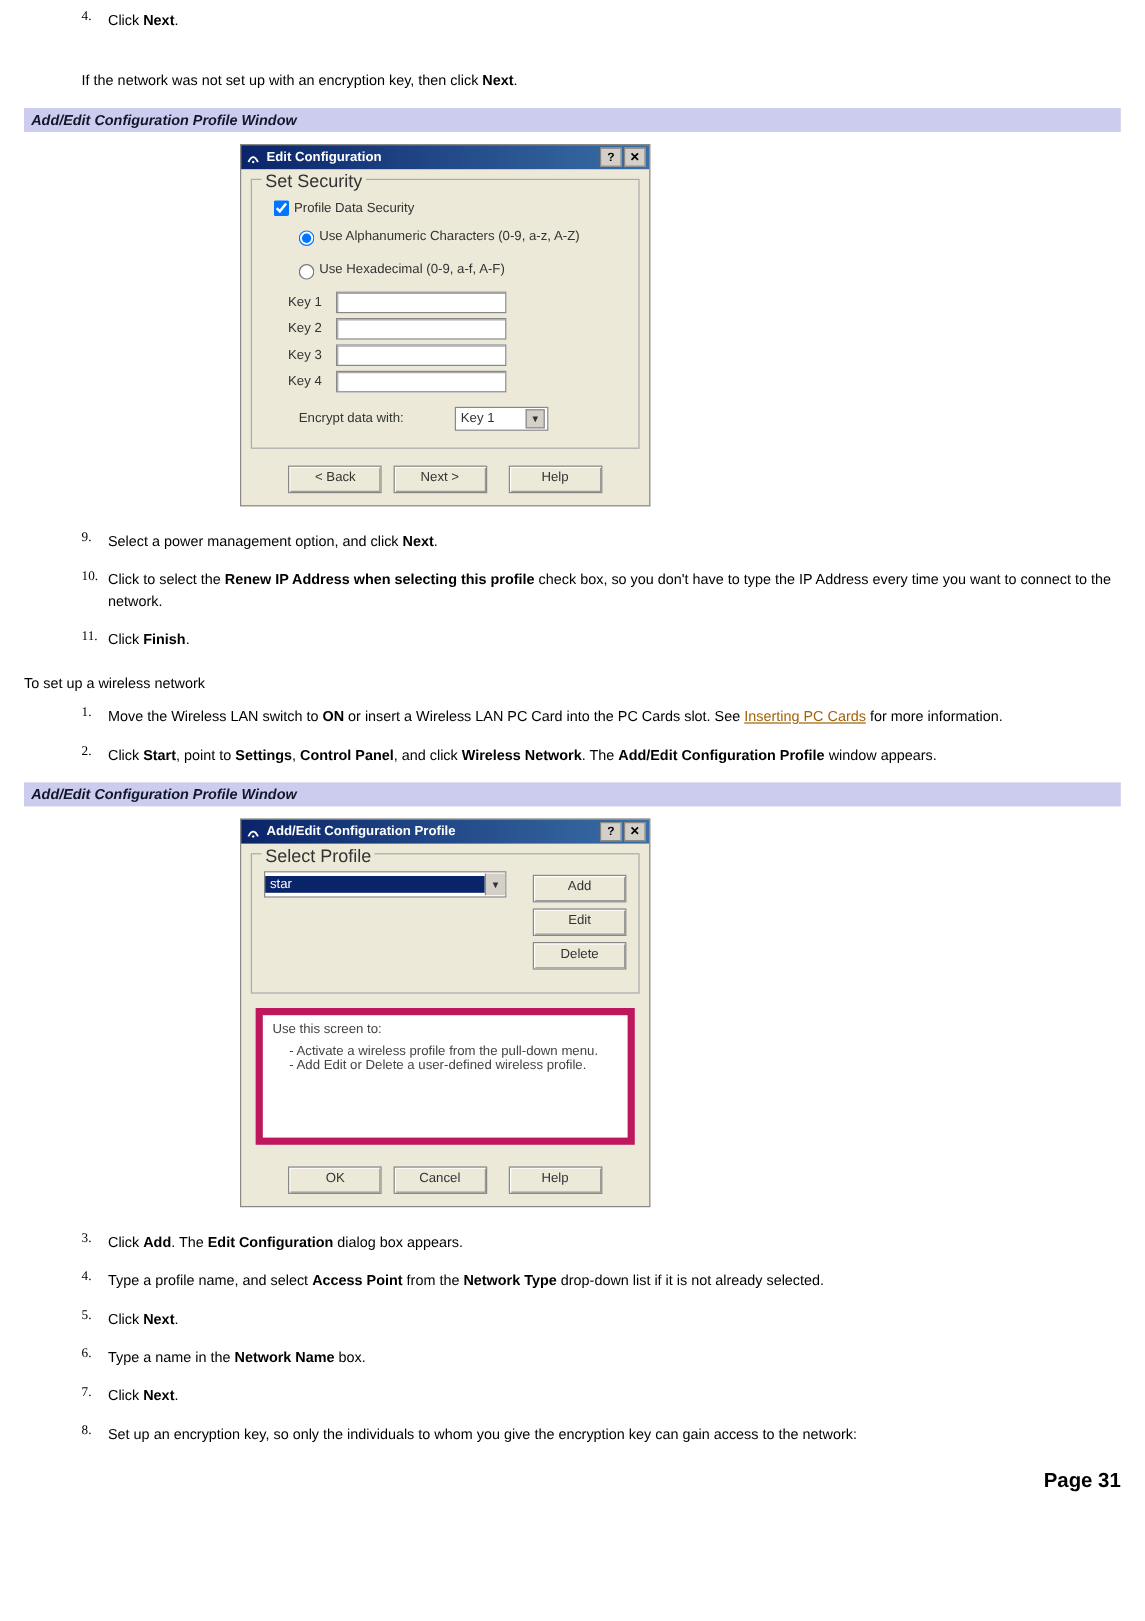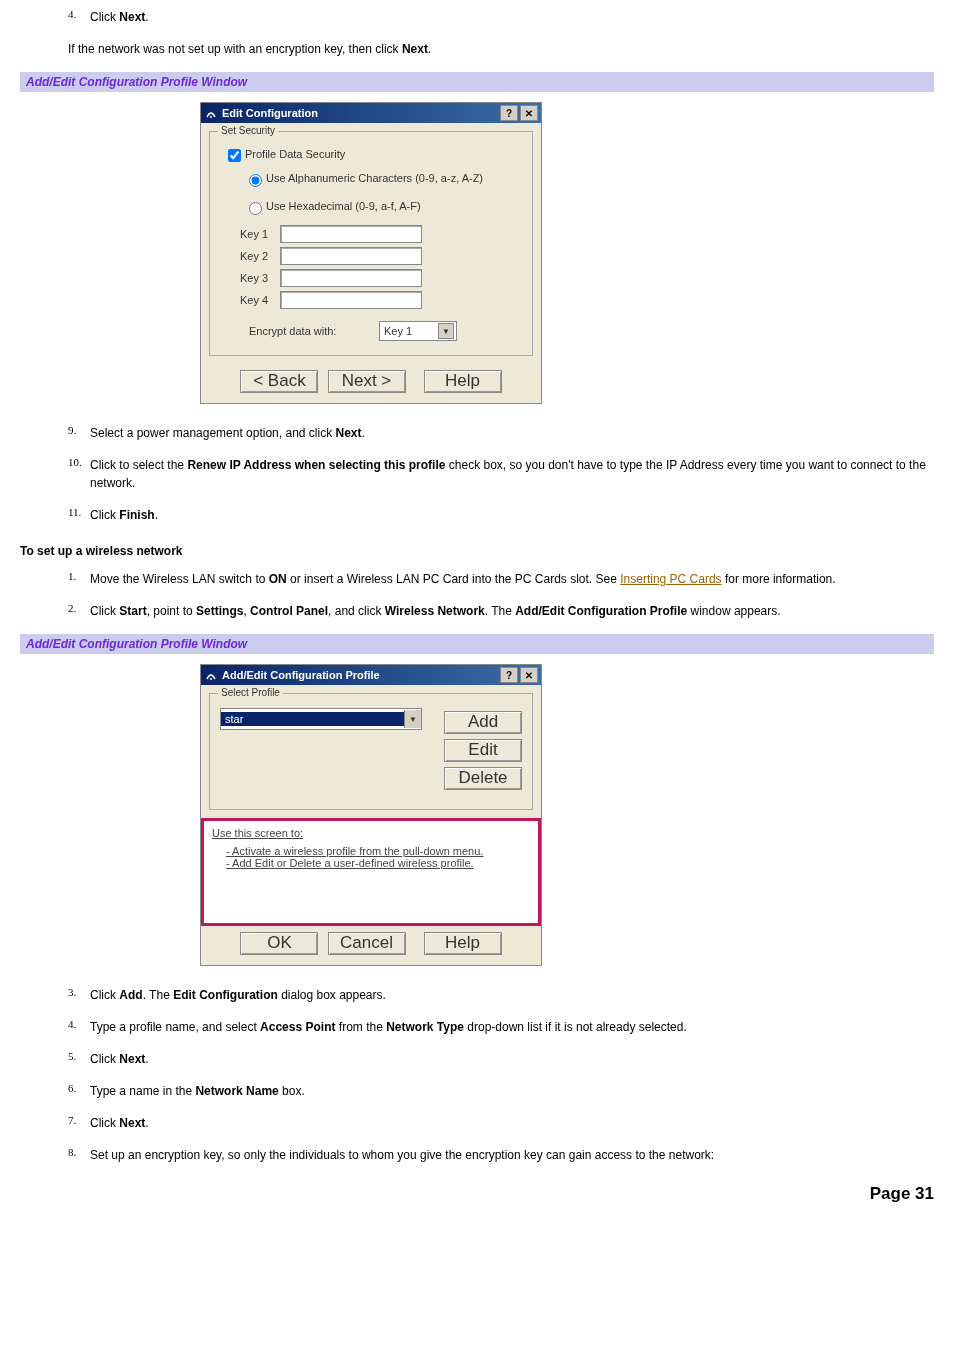--- a/index.html
+++ b/index.html
@@ -6,27 +6,27 @@
     font-family: Verdana, Geneva, sans-serif;
     font-size: 12px;
     color: #000;
     margin: 0;
     padding: 8px 20px 20px 20px;
     width: 914px;
   }
   .list-row { display: flex; align-items: flex-start; margin-bottom: 14px; margin-left: 48px; }
   .list-row .num { font-family: Georgia, 'Times New Roman', serif; font-size: 11px; width: 22px; text-align: left; flex-shrink:0; }
   .list-row .txt { flex: 1; line-height: 1.5; }
-  .indent-para { margin-left: 48px; margin-top: 14px; margin-bottom: 14px; line-height:1.5; }
+  .indent-para { margin-left: 48px; margin-top: 32px; margin-bottom: 14px; line-height:1.5; }
   .section-bar {
     background: #ccccee;
     padding: 3px 6px;
     font-style: italic;
     font-weight: bold;
-    color: #6d28d9;
+    color: #0f172a;
     margin: 14px 0 10px 0;
     font-size: 12px;
   }
   .dialog-wrap { text-align: left; margin-left: 180px; margin-bottom: 20px; }
   .dialog {
     display: inline-block;
     background: #ece9d8;
     border: 1px solid #888;
     width: 340px;
     font-family: Tahoma, sans-serif;
@@ -63,21 +63,21 @@
     border: 1px solid #aaa;
     margin: 8px;
     padding: 10px 10px 10px 10px;
     position: relative;
   }
   .groupbox .legend {
     position: absolute;
     top: -7px; left: 8px;
     background: #ece9d8;
     padding: 0 3px;
-    font-size: 10px;
+    font-size: 15px;
     color: #333;
   }
   .chk, .rad { margin-right: 4px; vertical-align: middle; }
   .field-row { margin: 4px 0 4px 20px; display:flex; align-items:center; }
   .field-row label { width: 40px; }
   .inp {
     height: 16px; width: 140px;
     border: 1px solid #888;
     background: #fff;
     box-shadow: inset 1px 1px 0 #aaa;
@@ -93,48 +93,47 @@
   .sel .arr { width:14px; height:14px; background:#d4d0c8; border:1px solid #888; display:inline-flex; align-items:center; justify-content:center; font-size:8px;}
   .btn {
     display:inline-block;
     min-width: 60px;
     height: 21px;
     line-height: 19px;
     text-align:center;
     background:#ece9d8;
     border:1px solid #888;
     box-shadow: inset 1px 1px 0 #fff, inset -1px -1px 0 #999;
-    font-size:17px;
+    font-size:11px;
     margin: 0 3px;
     padding: 0 8px;
   }
   .btn-row { text-align: center; padding: 6px 8px 10px 8px; }
   .right-btns { text-align: right; }
   .right-btns .btn { display:block; margin: 3px 0 5px auto; width: 60px;}
   .profile-sel {
     height: 20px;
     border:1px solid #888;
     background:#fff;
     display:flex; align-items:center;
     width: 200px;
   }
   .profile-sel .val { flex:1; background:#0a246a; color:#fff; padding:1px 4px; font-size:11px; }
   .profile-sel .arr { width:16px; height:18px; background:#d4d0c8; border-left:1px solid #888; display:flex; align-items:center; justify-content:center; font-size:8px;}
   .instr-box {
-    border:3px solid #be185d;
+    border:6px solid #be185d;
     background:#fff;
-    margin:0;
+    margin:12px;
     padding:6px 8px;
     font-size:11px;
     color:#444;
     height: 90px;
-    text-decoration: underline;
   }
   .link { color: #a16207; text-decoration: underline; }
-  .subhead { font-weight: bold; margin: 20px 0 12px 0; font-size:12px;}
+  .subhead { font-weight: normal; margin: 20px 0 12px 0; font-size:12px;}
   .page-num { text-align: right; font-weight: bold; font-size: 17px; margin-top: 20px; }
 </style>
 </head>
 <body>
 
 <div class="list-row">
   <span class="num">4.</span>
   <span class="txt">
     <span>Click </span><b>Next</b><span>.</span>
   </span>

